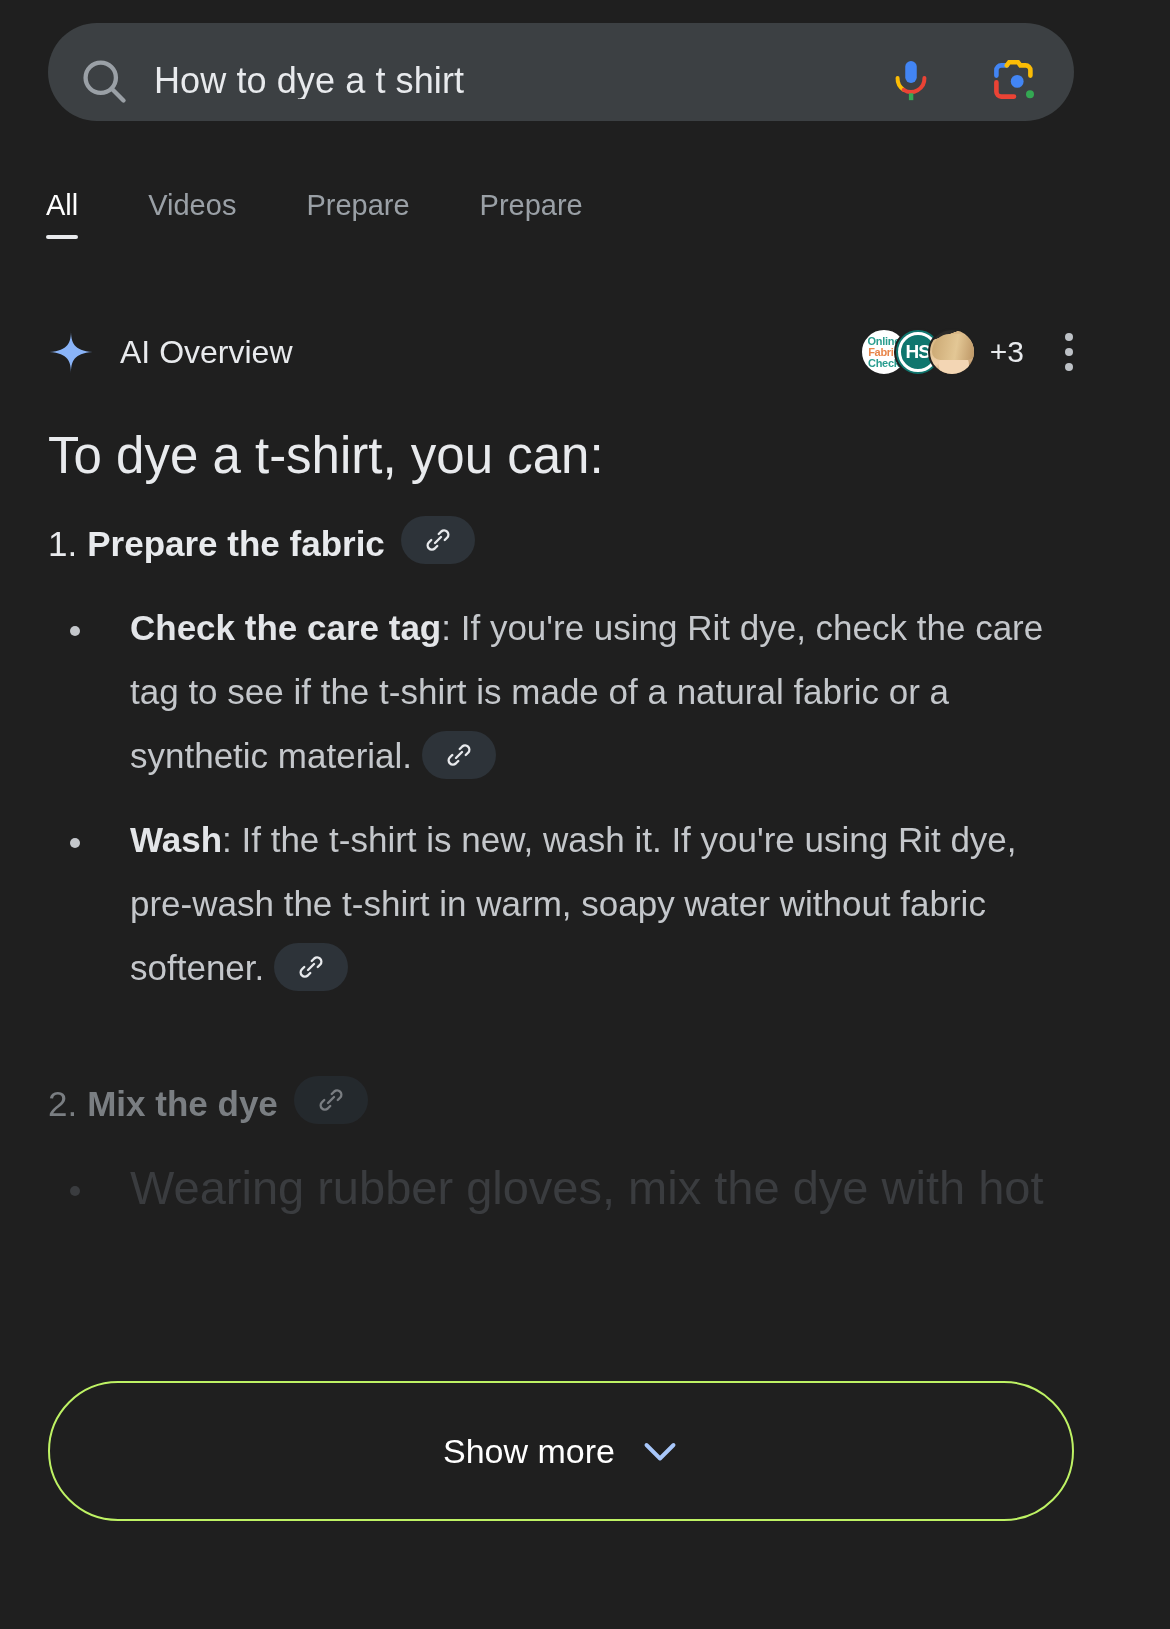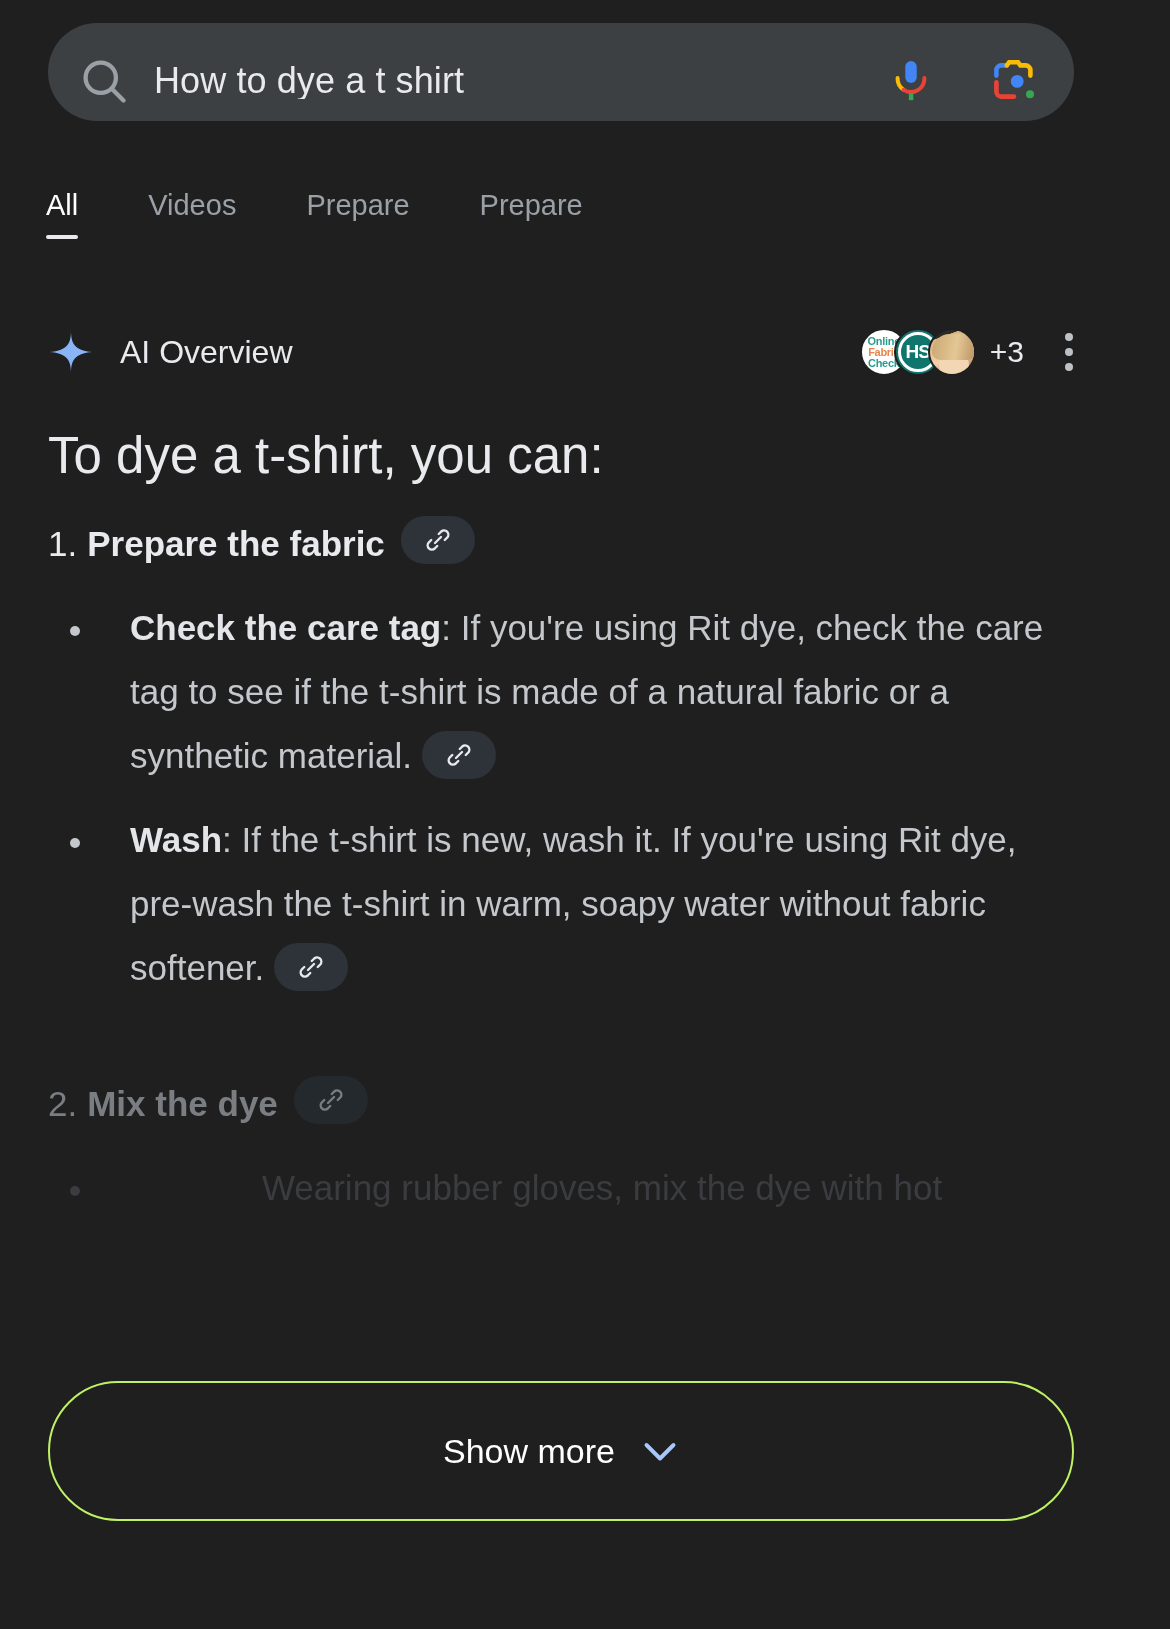--- a/index.html
+++ b/index.html
@@ -237,24 +237,23 @@
   .link-chip svg { width: 30px; height: 30px; display:block; }
 
   
   .step2 { margin-top: 78px; }
   .step2 .step-heading { color: #8b8f94; opacity: .85; }
   .step2 .link-chip { background: #262b30; }
   .faded-line {
     position: relative;
     padding-left: 82px;
     color: #3a3c3f;
-    font-size: 35px;
+    font-size: 47px;
     line-height: 64px;
     margin-top: 12px;
-    text-align: center;
   }
   .faded-line::before {
     content: "";
     position: absolute;
     left: 22px; top: 30px;
     width: 10px; height: 10px;
     border-radius: 50%;
     background: #3a3c3f;
   }
 

